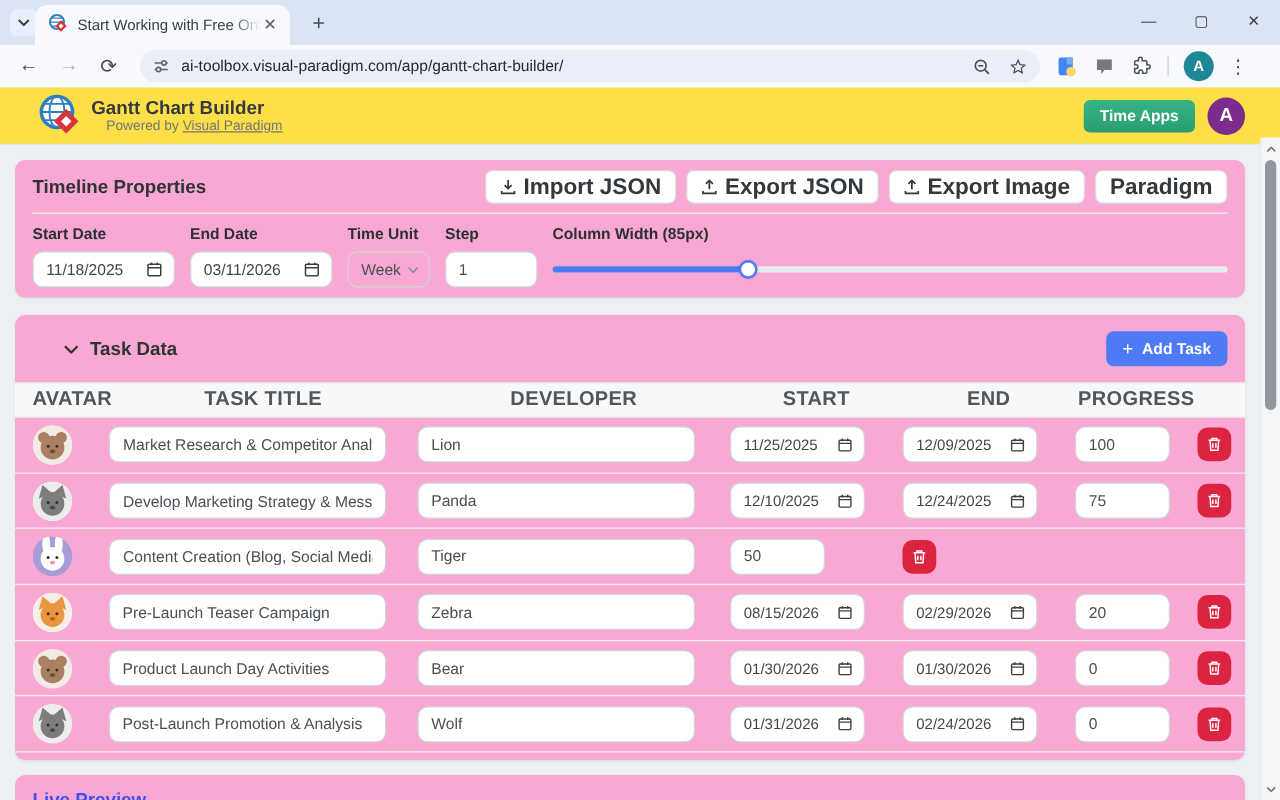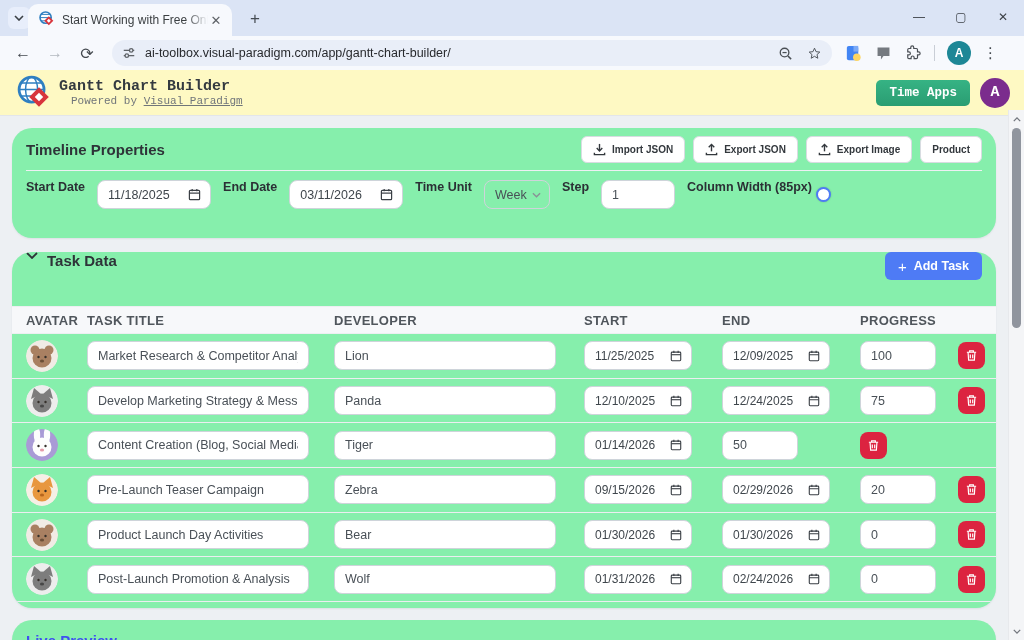--- a/index.html
+++ b/index.html
@@ -23,62 +23,62 @@
   .nav-ico.disabled { color:#b3b8bf; }
   .urlbar { flex:0 0 720px; height:26px; background:#e9eef8; border-radius:13px; display:flex; align-items:center; padding:0 10px; margin:0 6px; }
   .urlbar .url { flex:1; font-size:12.5px; color:#27292d; margin-left:9px; white-space:nowrap; overflow:hidden; }
   .urlbar svg { flex:0 0 auto; }
   .tb-right { display:flex; align-items:center; margin-left:6px; gap:12px; }
   .sep { width:1px; height:16px; background:#c9ced6; }
   .mini-avatar { width:24px; height:24px; border-radius:50%; color:#fff; font-size:12px; font-weight:700; display:flex; align-items:center; justify-content:center; }
   .dots { font-size:15px; color:#44494f; letter-spacing:0; }
 
   
-  .appheader { position:absolute; left:0; top:70px; width:1024px; height:46px; background:#fef9c3; border-bottom:1px solid #e3e6ea; display:flex; align-items:center; padding:0 14px;font-family:Liberation Mono, monospace; }
+  .appheader { position:absolute; left:0; top:70px; width:1024px; height:46px; background:#fde047; border-bottom:1px solid #e3e6ea; display:flex; align-items:center; padding:0 28px; }
   .brand-text { margin-left:8px; }
   .brand-title { font-size:15px; font-weight:700; color:#343a40; line-height:17px; }
   .brand-sub { font-size:11px; color:#70757a;margin-left:12px; }
   .brand-sub a { color:#70757a; }
   .hdr-right { margin-left:auto; display:flex; align-items:center; gap:10px; }
   .more-apps { height:26px; padding:0 13px; border:none; border-radius:5px; color:#fff; font-size:12.5px; font-weight:700; font-family:inherit; background:linear-gradient(180deg,#36b384,#2a9d72); }
   .hdr-avatar { width:30px; height:30px; border-radius:50%; color:#fff; font-size:15px; font-weight:700; display:flex; align-items:center; justify-content:center; }
 
   
   .page { position:absolute; left:0; top:116px; width:1008px; height:524px; padding:12px; overflow:hidden; }
-  .card { background:#86efac; border-radius:20px; box-shadow:0 1px 2px rgba(20,30,50,.07); }
+  .card { background:#f9a8d4; border-radius:8px; box-shadow:0 1px 2px rgba(20,30,50,.07); }
 
   
   .card-timeline { height:110px; padding:0 14px; }
   .tl-head { height:43px; display:flex; align-items:center; border-bottom:1px solid #eef0f3; }
   .card-title { font-size:15px; font-weight:700; color:#2e3338; }
   .tl-actions { margin-left:auto; display:flex; gap:8px; }
-  .btn-ghost { height:27px; display:flex; align-items:center; gap:6px; padding:0 11px; background:#fff; border:1px solid #d8dce1; border-radius:6px; font-size:10px; font-weight:700; color:#33383d; font-family:inherit; }
+  .btn-ghost { height:27px; display:flex; align-items:center; gap:6px; padding:0 11px; background:#fff; border:1px solid #d8dce1; border-radius:6px; font-size:18px; font-weight:700; color:#33383d; font-family:inherit; }
   .tl-form { display:flex; gap:12px; margin-top:9px; }
-  .field { display:flex; flex-direction:row;gap:12px; }
+  .field { display:flex; flex-direction:column; }
   .field label { font-size:12.5px; font-weight:700; color:#2b3035; margin-bottom:7px; }
   .datebox { height:29px; border:1px solid #ced4da; border-radius:8px; background:#fff; display:flex; align-items:center; justify-content:space-between; padding:0 9px 0 10px; font-size:12.5px; color:#3f464c; }
   .selectbox { height:29px; width:66px; border:1px solid #ced4da; border-radius:8px; display:flex; align-items:center; justify-content:space-between; padding:0 8px 0 10px; font-size:12.5px; color:#495057; }
   .inp { height:29px; border:1px solid #ced4da; border-radius:8px; padding:0 10px; font-size:12.5px; color:#495057; font-family:inherit; outline:none; background:#fff; width:100%; }
   .w-date { width:114px; }
   .w-step { width:74px; }
   .field-slider { flex:1; }
   .slider { position:relative; height:29px; }
   .slider-track { position:absolute; left:0; right:0; top:12px; height:5px; border-radius:3px; background:#e9ecef; }
   .slider-fill { height:5px; border-radius:3px; }
   .slider-thumb { position:absolute; top:7px; width:15px; height:15px; border-radius:50%; background:#fff; border:2px solid #4e7bf5; box-shadow:0 0 2px rgba(0,0,0,.2); }
 
   
   .card-tasks { margin-top:14px; height:356px; overflow:hidden; }
-  .task-head { height:54px; display:flex; padding:0 14px; }
+  .task-head { height:54px; display:flex; align-items:center; padding:0 14px;margin-left:25px; }
   .sec-title { font-size:15px; font-weight:700; color:#2e3338; margin-left:9px; }
   .btn-primary { margin-left:auto; height:28px; padding:0 13px; border:none; border-radius:6px; color:#fff; font-size:12.5px; font-weight:600; font-family:inherit; display:flex; align-items:center; gap:7px; }
   .btn-primary .plus { font-size:15px; font-weight:400; }
   .tgrid { display:grid; grid-template-columns:61px 247px 250px 138px 138px 98px 1fr; align-items:center; padding-left:14px; }
   .thead { height:28px; background:#f7f8fa; border-top:1px solid #edeff2; border-bottom:1px solid #edeff2; }
-  .thead span { font-size:13px; font-weight:700; color:#50565c; letter-spacing:.3px; }
+  .thead span { font-size:16px; font-weight:700; color:#50565c; letter-spacing:.3px;text-align:center; }
   .trow { height:44.7px; border-bottom:1px solid #eceef1; }
   .avatar { width:32px; height:32px; border-radius:50%; overflow:hidden; }
   .cell { padding-right:16px; }
   .title-inp, .dev-inp { width:222px; }
   .date-cell .datebox { width:108px; font-size:12px; }
   .prog-inp { width:76px; }
   .del-btn { width:27px; height:27px; border:none; border-radius:8px; display:flex; align-items:center; justify-content:center; }
 
   
   .card-preview { margin-top:12px; height:60px; padding:12px 14px; }
@@ -216,21 +216,21 @@
             <svg width="13" height="13" viewBox="0 0 14 14">
                 <g stroke="#33383d" stroke-width="1.5" fill="none">
                   <line x1="7" y1="9" x2="7" y2="2"></line>
                   <polyline points="4,4.5 7,1.5 10,4.5"></polyline>
                   <path d="M1.5 10.5 v2 h11 v-2"></path>
                 </g>
               </svg>
             <span>Export Image</span>
           </button>
           <button class="btn-ghost">
-            <span>Product</span>
+            <span>Paradigm</span>
           </button>
         </div>
       </div>
       <div class="tl-form">
         <div class="field">
           <label>Start Date</label>
           <div class="datebox w-date">
             <span>11/18/2025</span>
             <svg width="13" height="13" viewBox="0 0 14 14">
                 <g stroke="#3a3f45" stroke-width="1.3" fill="none">
@@ -427,33 +427,20 @@
                     <ellipse cx="21" cy="6" rx="3.2" ry="8"></ellipse>
                     <circle cx="16" cy="18" r="9.5"></circle>
                   </g>
                   <circle cx="12.5" cy="17" r="1.2" fill="#35302b"></circle>
                   <circle cx="19.5" cy="17" r="1.2" fill="#35302b"></circle>
                   <ellipse cx="16" cy="21" rx="2.1" ry="1.5" fill="#e59aa8"></ellipse>
                 </svg></div>
             </div>
     <div class="cell"><input class="inp title-inp" value="Content Creation (Blog, Social Media, Vide" style=""></div>
     <div class="cell"><input class="inp dev-inp" value="Tiger" style=""></div>
-    <div class="cell date-cell">
-      <div class="datebox">
-        <span>01/14/2026</span>
-        <svg width="12" height="12" viewBox="0 0 14 14">
-                  <g stroke="#3a3f45" stroke-width="1.3" fill="none">
-                    <rect x="1.5" y="2.5" width="11" height="10" rx="1"></rect>
-                    <line x1="1.5" y1="5.5" x2="12.5" y2="5.5"></line>
-                    <line x1="4.5" y1="1" x2="4.5" y2="3.5"></line>
-                    <line x1="9.5" y1="1" x2="9.5" y2="3.5"></line>
-                  </g>
-                </svg>
-      </div>
-    </div>
     <div class="cell"><input class="inp prog-inp" value="50" style=""></div>
     <div class="cell">
       <button class="del-btn" style="background: rgb(220, 35, 64);">
         <svg width="13" height="13" viewBox="0 0 14 14">
                   <g stroke="#fff" stroke-width="1.3" fill="none">
                     <path d="M2 3.5 h10"></path>
                     <path d="M5 3.5 V2 h4 v1.5"></path>
                     <path d="M3.3 3.5 l.6 8.5 h6.2 l.6 -8.5"></path>
                     <line x1="5.7" y1="6" x2="5.7" y2="10"></line>
                     <line x1="8.3" y1="6" x2="8.3" y2="10"></line>
@@ -474,21 +461,21 @@
                   </g>
                   <circle cx="12.5" cy="17" r="1.2" fill="#35302b"></circle>
                   <circle cx="19.5" cy="17" r="1.2" fill="#35302b"></circle>
                   <ellipse cx="16" cy="21" rx="2.1" ry="1.5" fill="#b5651d"></ellipse>
                 </svg></div>
             </div>
     <div class="cell"><input class="inp title-inp" value="Pre-Launch Teaser Campaign" style=""></div>
     <div class="cell"><input class="inp dev-inp" value="Zebra" style=""></div>
     <div class="cell date-cell">
       <div class="datebox">
-        <span>09/15/2026</span>
+        <span>08/15/2026</span>
         <svg width="12" height="12" viewBox="0 0 14 14">
                   <g stroke="#3a3f45" stroke-width="1.3" fill="none">
                     <rect x="1.5" y="2.5" width="11" height="10" rx="1"></rect>
                     <line x1="1.5" y1="5.5" x2="12.5" y2="5.5"></line>
                     <line x1="4.5" y1="1" x2="4.5" y2="3.5"></line>
                     <line x1="9.5" y1="1" x2="9.5" y2="3.5"></line>
                   </g>
                 </svg>
       </div>
     </div>

